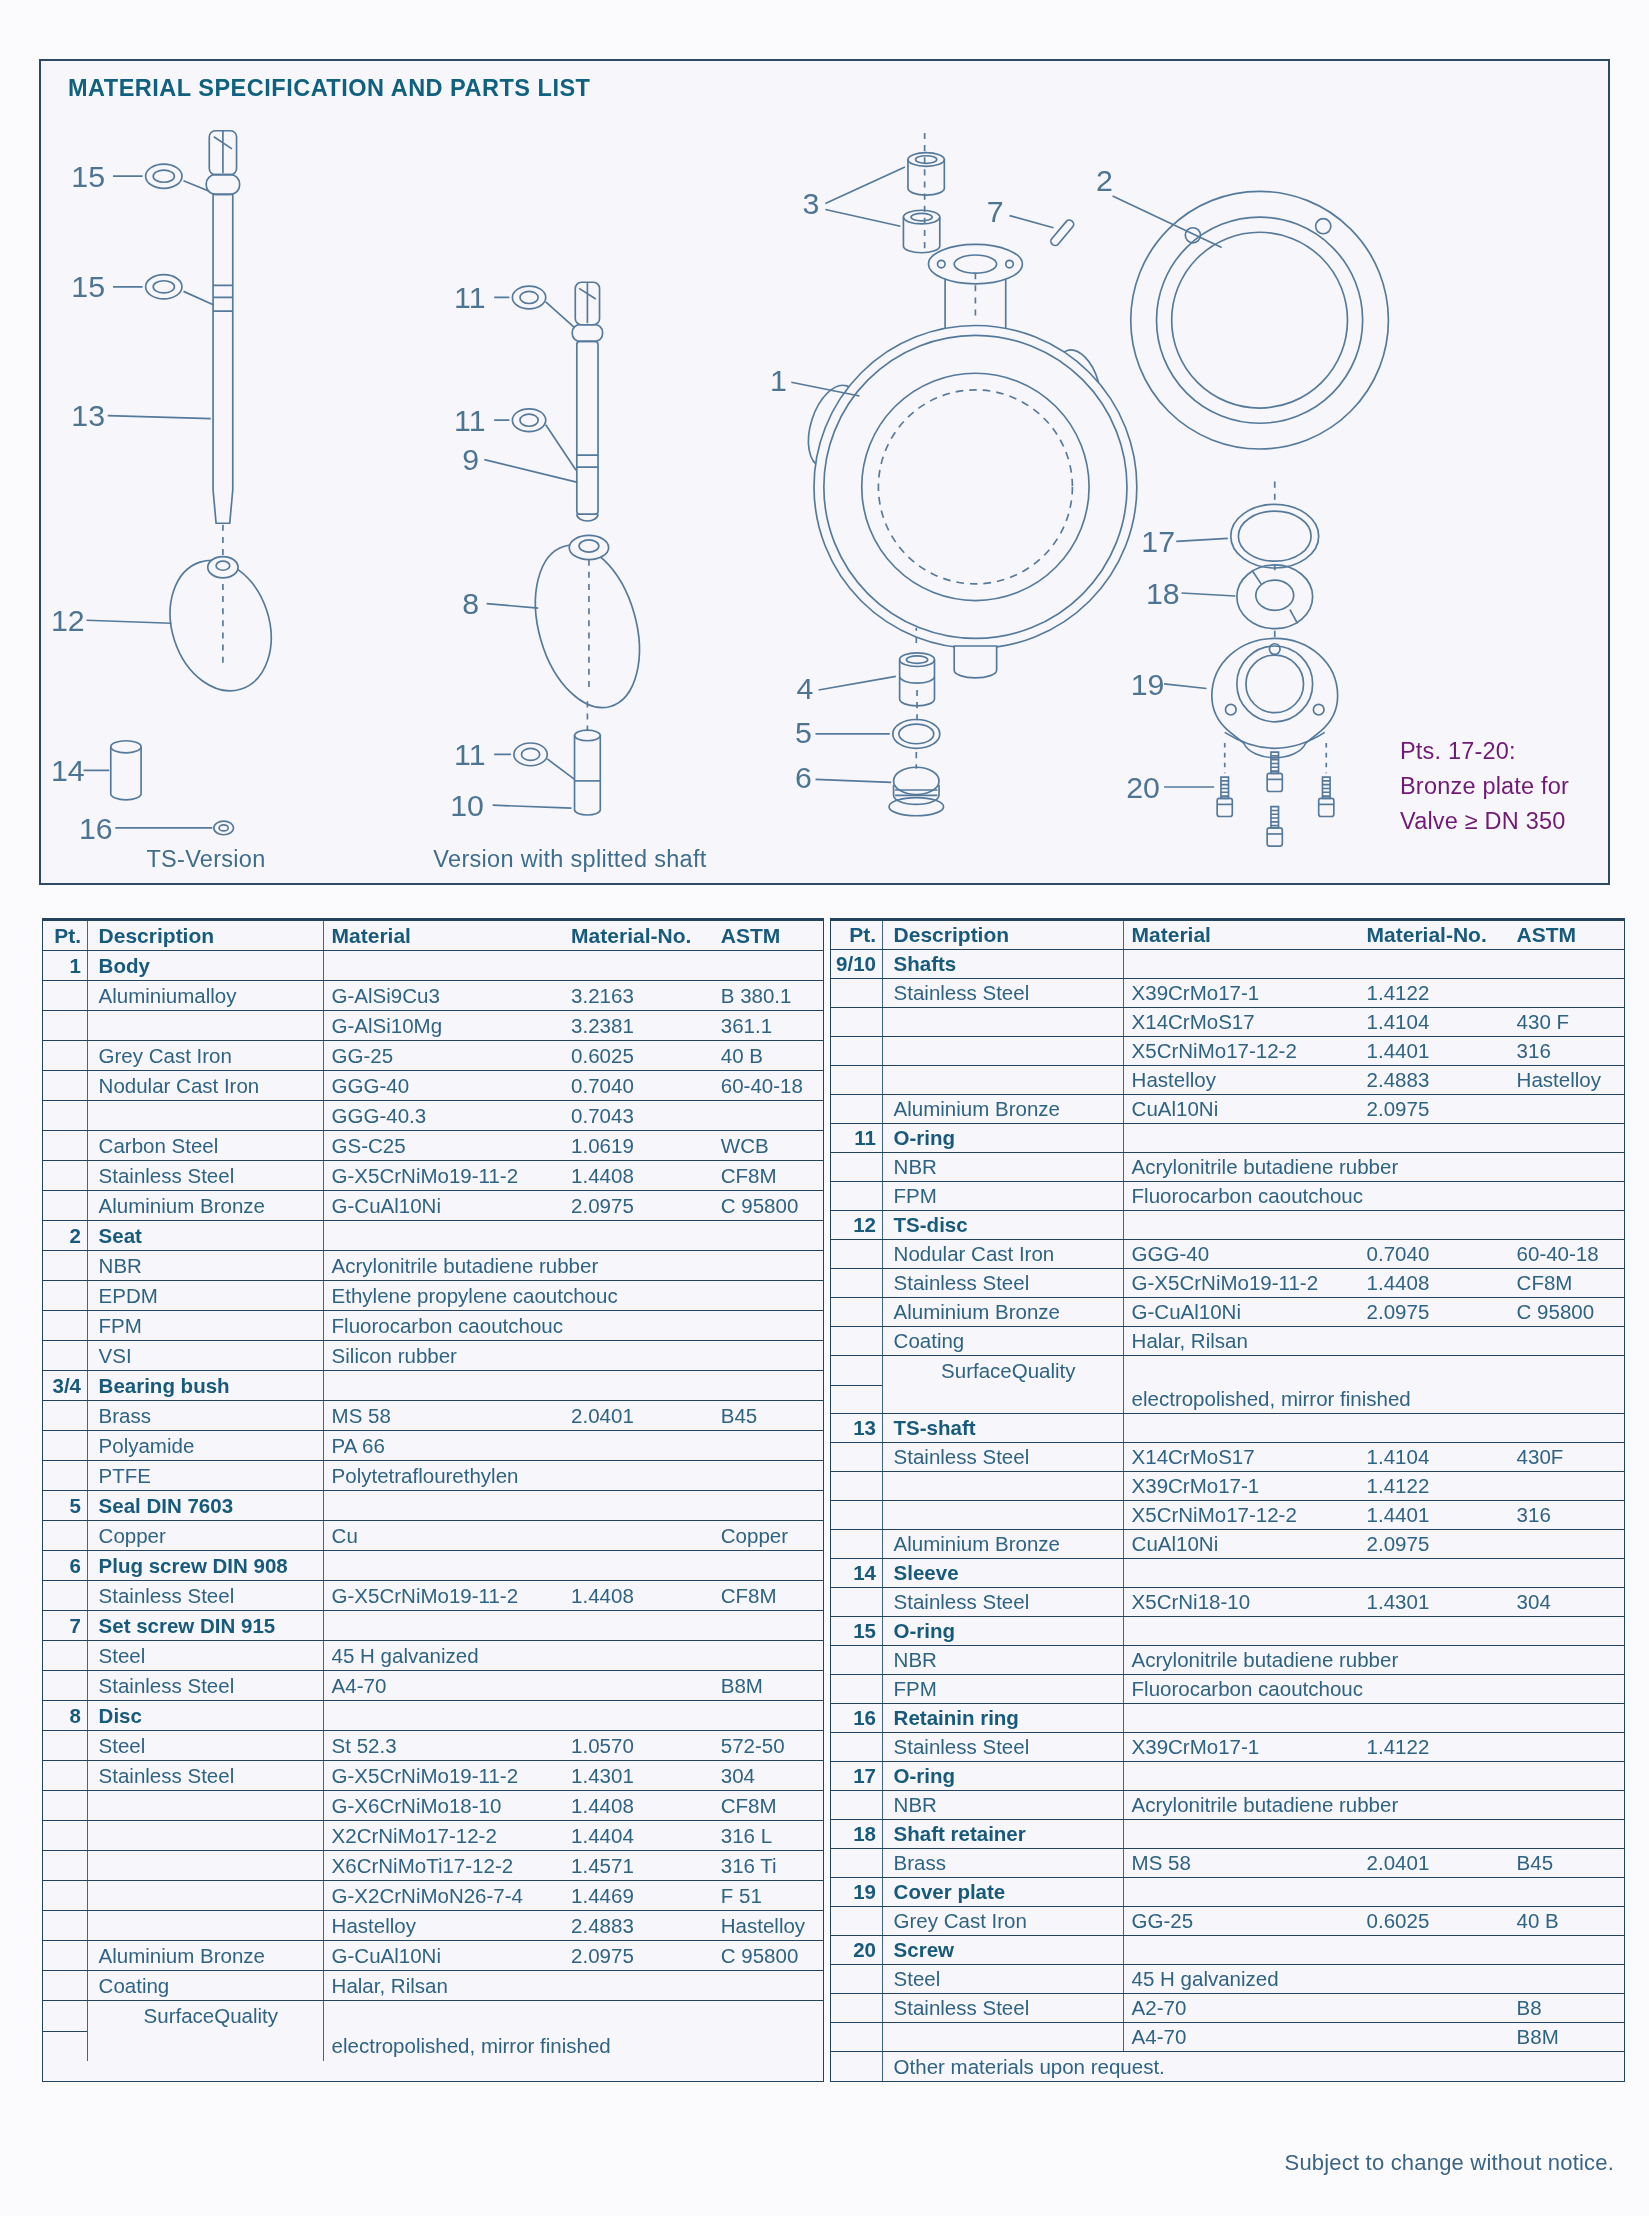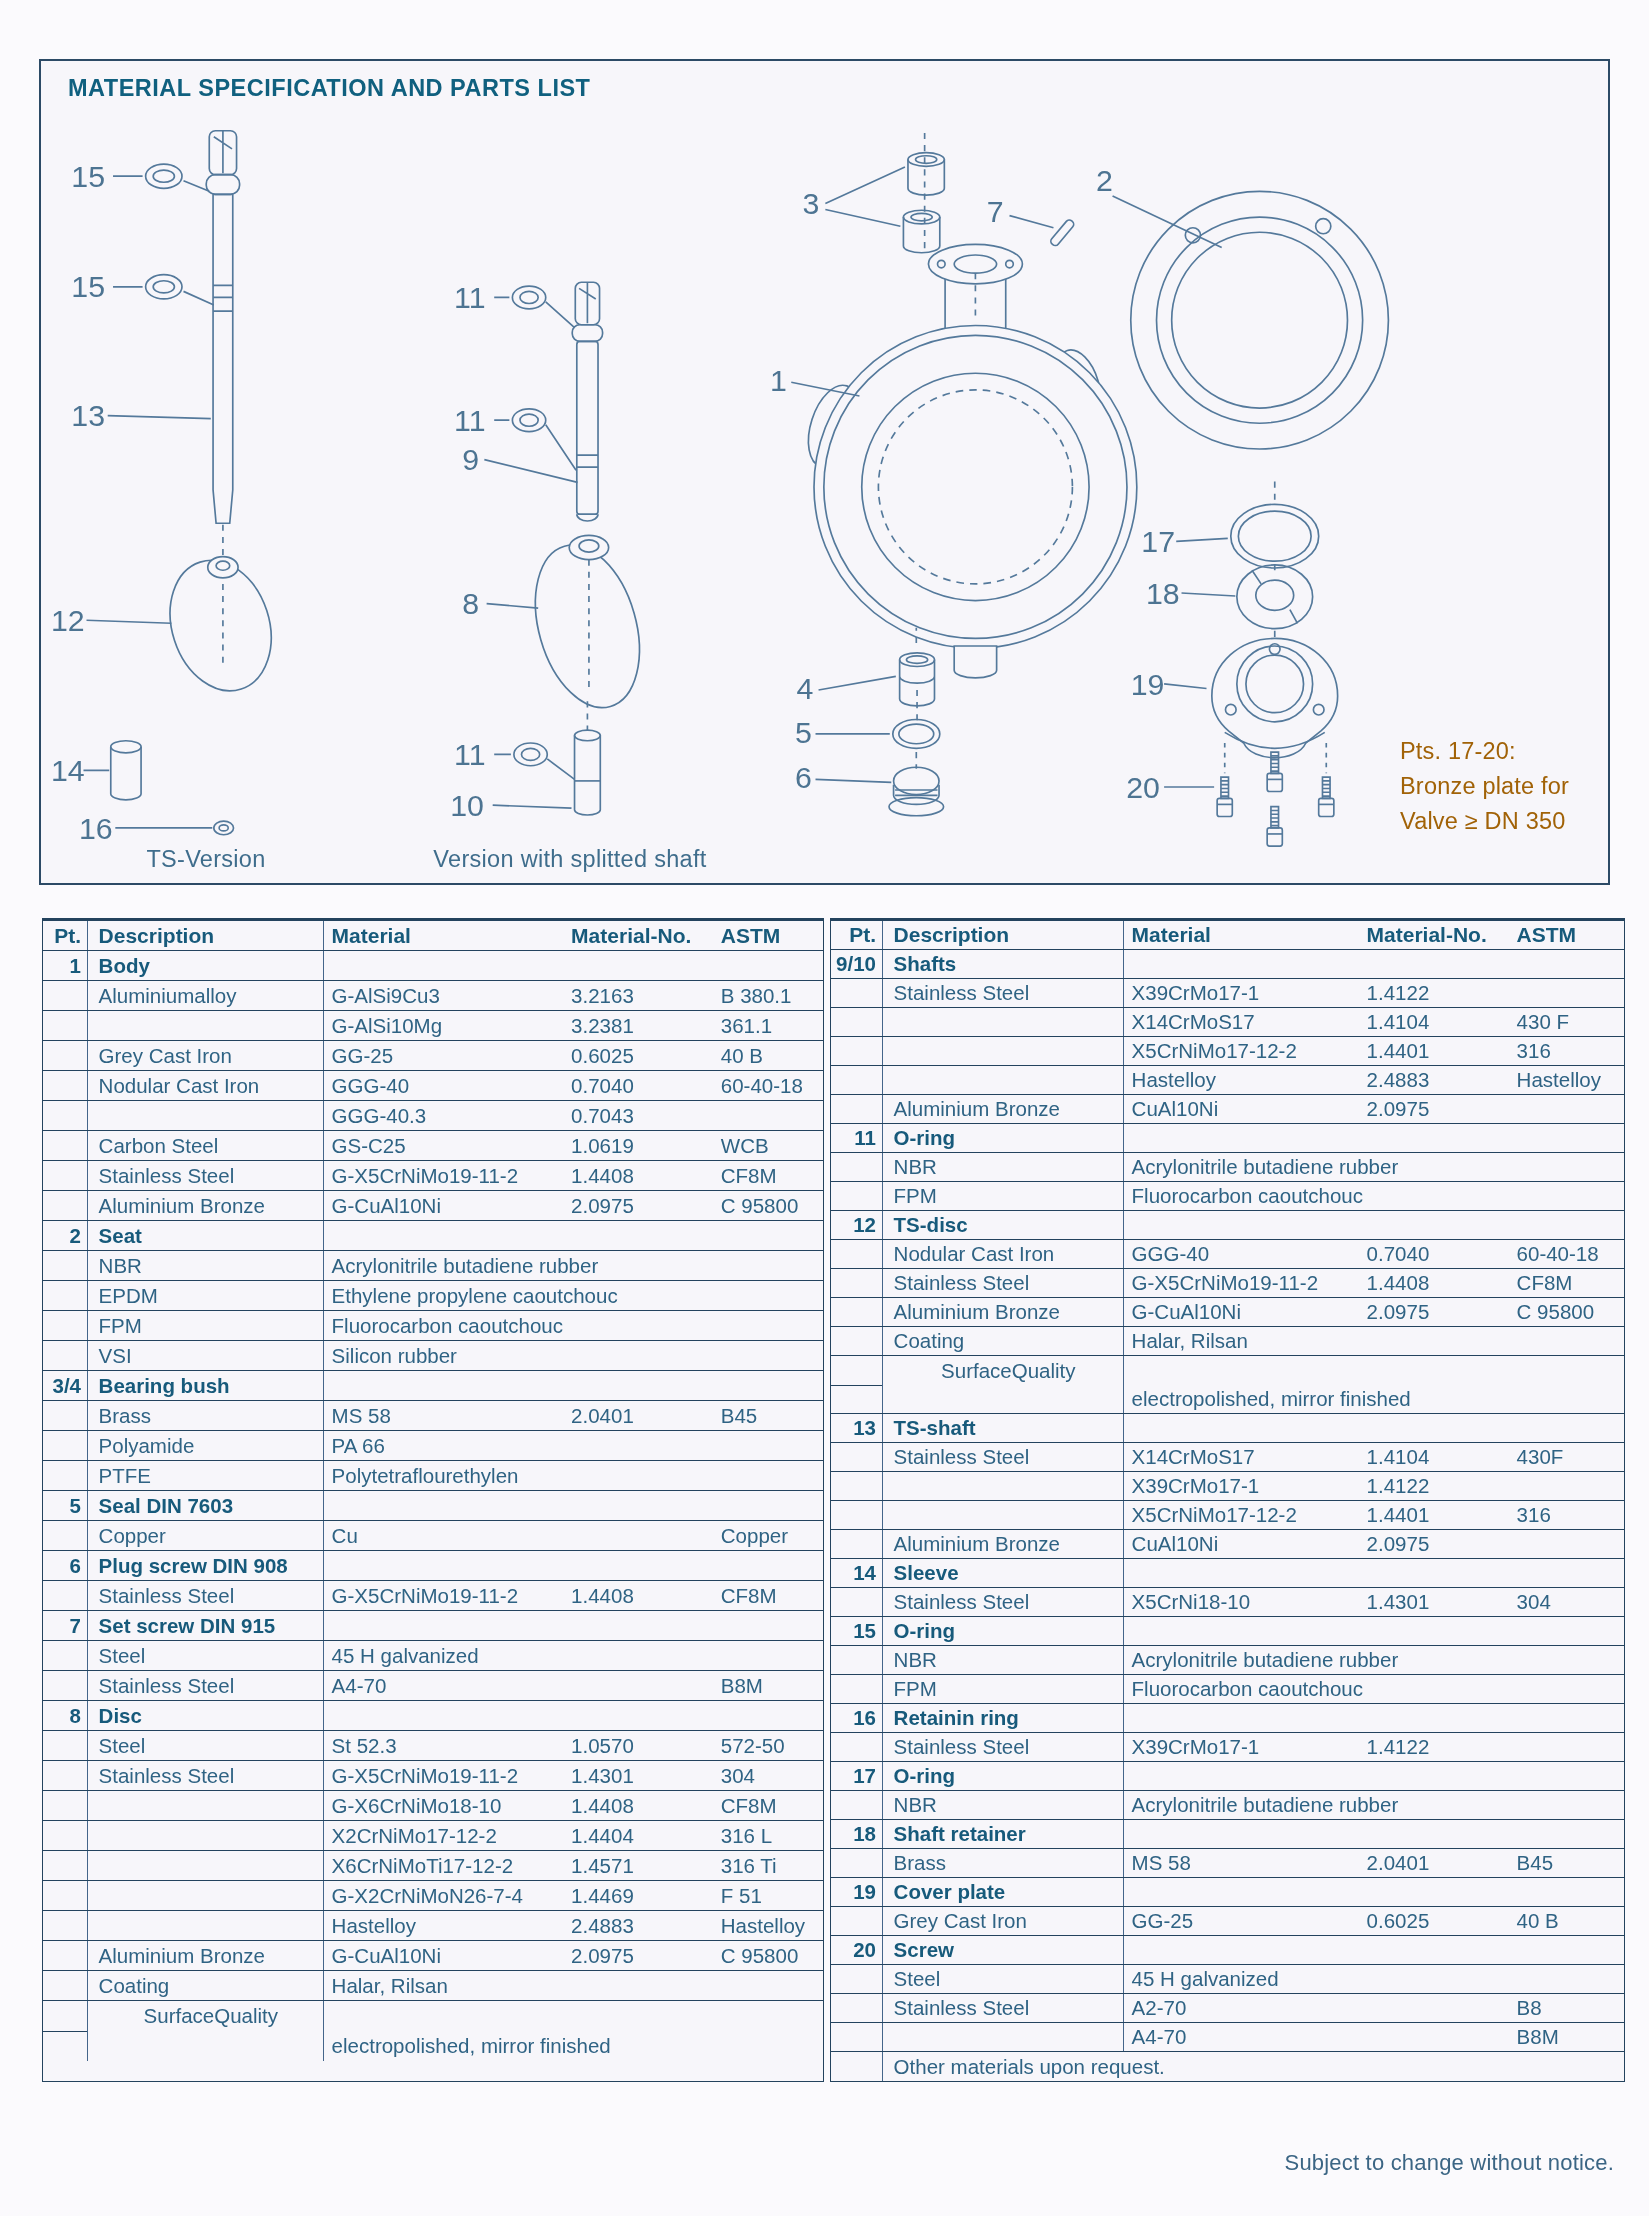--- a/index.html
+++ b/index.html
@@ -16,21 +16,21 @@
   body{background:#e8e8ec;font-family:"Liberation Sans", sans-serif;}
   .page{position:relative;width:1650px;height:2216px;background:var(--pagebg);overflow:hidden;}
   
   .diagram{position:absolute;left:39px;top:59px;width:1571px;height:826px;
     background:var(--bg);border:2.3px solid #2c4a66;}
   .diagram-title{position:absolute;left:27px;top:13.6px;font-size:23.5px;font-weight:bold;
     color:var(--accent);letter-spacing:0.5px;}
   .caption{position:absolute;font-size:23.5px;color:#3f6d8c;letter-spacing:0.3px;text-align:center;}
   .caption.ts{left:89px;top:785px;width:152px;}
   .caption.split{left:385px;top:785px;width:288px;}
-  .diagram-note{position:absolute;left:1359px;top:673px;font-size:23.5px;color:#a16207;
+  .diagram-note{position:absolute;left:1359px;top:673px;font-size:23.5px;color:#701a75;
     line-height:35px;letter-spacing:0.2px;}
   svg{position:absolute;left:0;top:0;}
   svg text{font-family:"Liberation Sans",sans-serif;font-size:40px;fill:var(--callout);}
   
   .tables{position:absolute;left:42px;top:918px;width:1583px;display:flex;gap:6px;}
   .ptable{background:var(--bg);border:1.9px solid var(--line);border-top-width:3.8px;}
   .ptable.t-left{width:782px;--rh:30px;--ptw:45px;--dw:236px;--mw:48%;--nw:30%;--aw:22%;}
   .ptable.t-right{width:795px;--rh:29px;--ptw:52px;--dw:241px;--mw:47%;--nw:30%;--aw:23%;}
   .tr{display:flex;height:var(--rh);border-bottom:1.5px solid var(--line);}
   .tr:last-child{border-bottom:none;}

